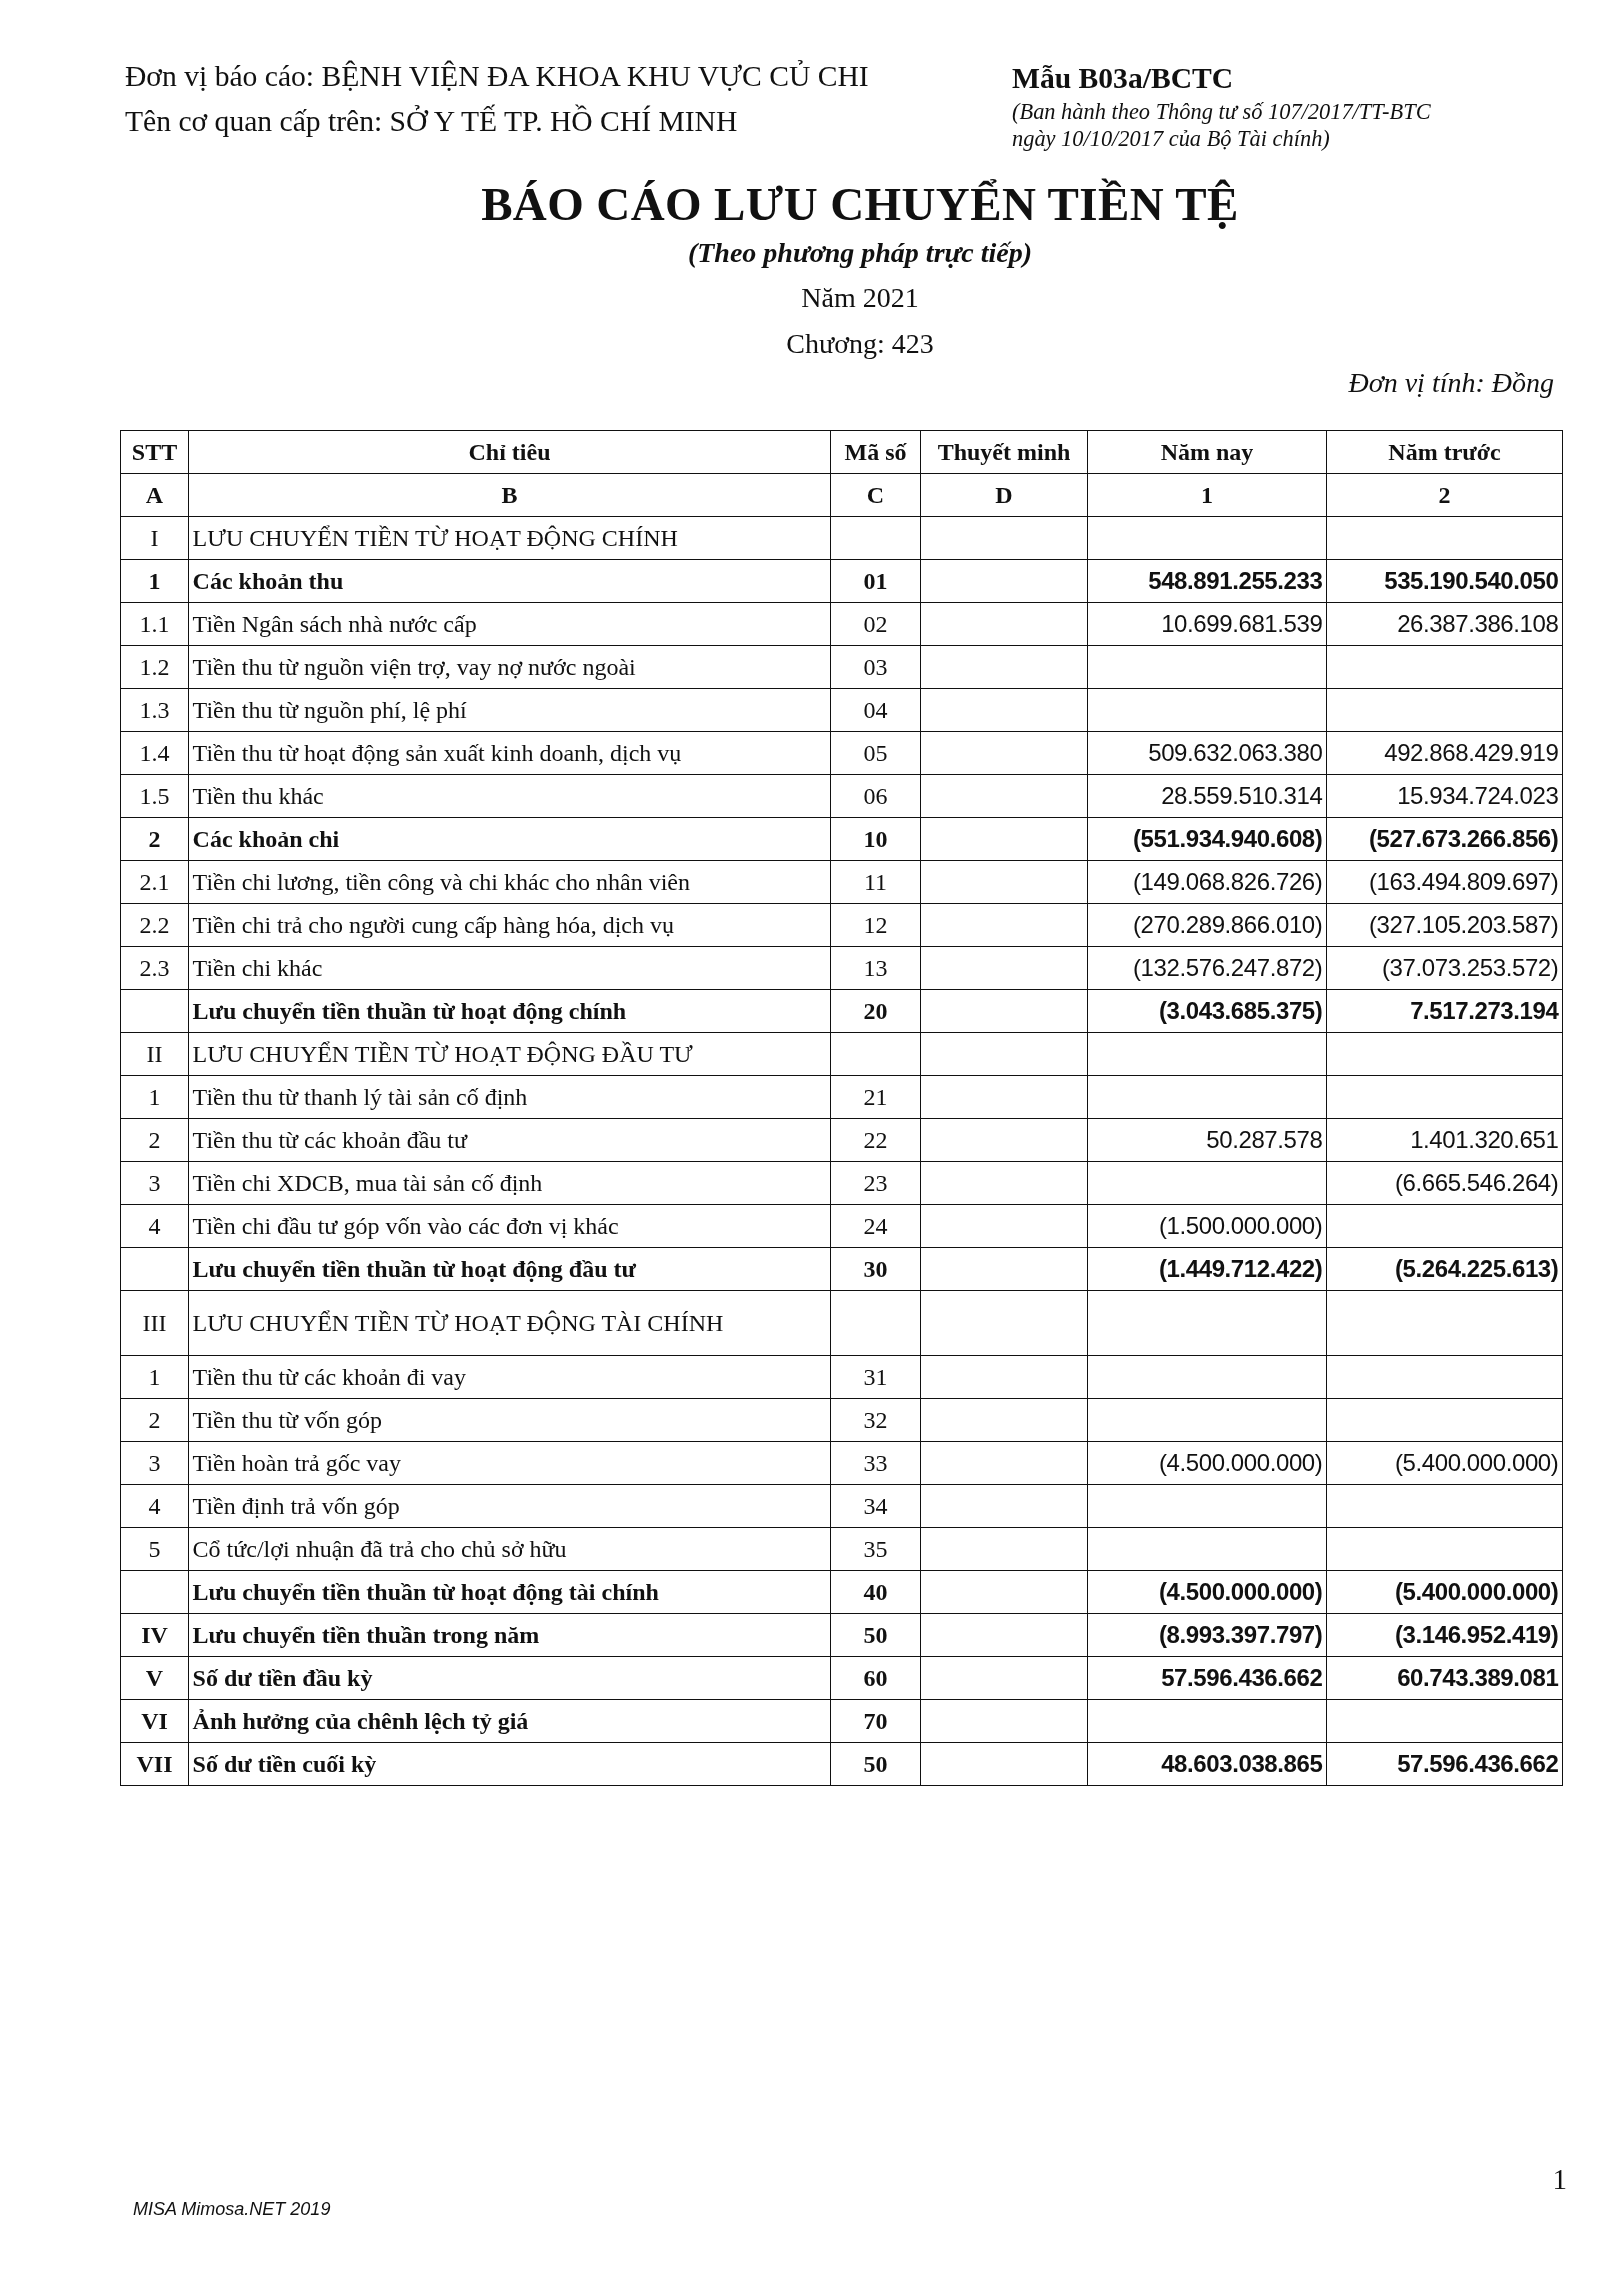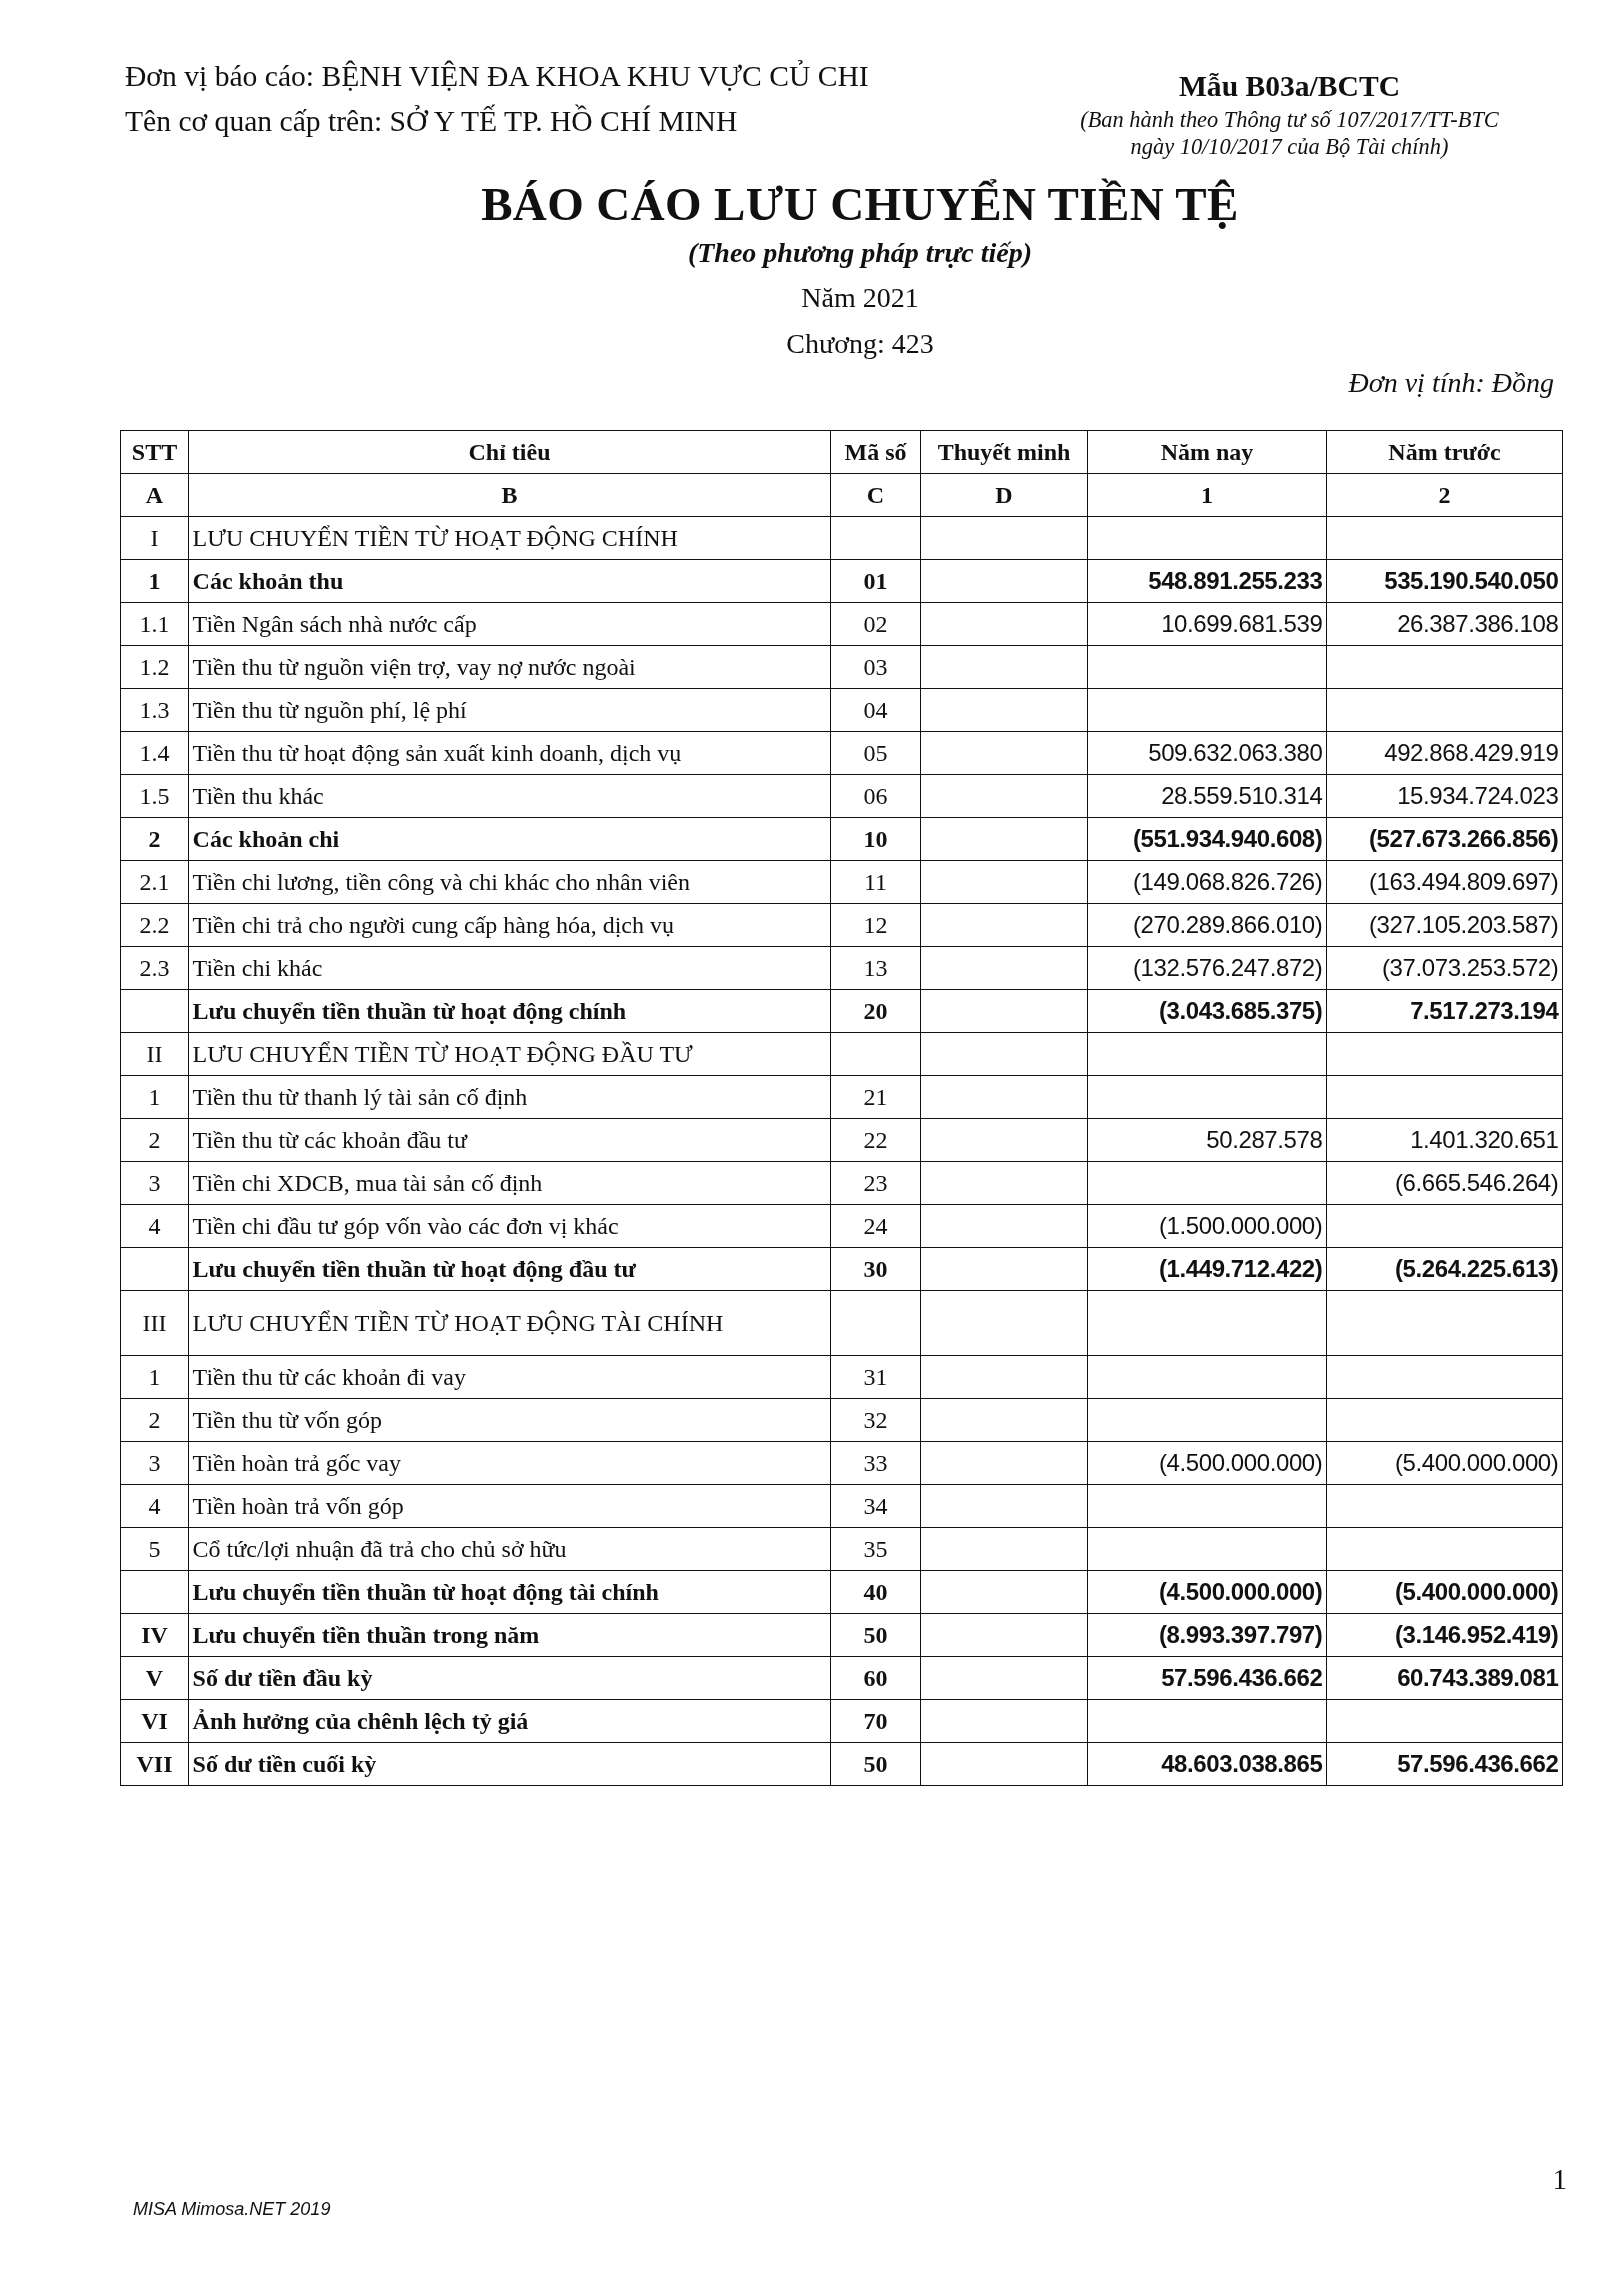--- a/index.html
+++ b/index.html
@@ -1,18 +1,18 @@
 <!DOCTYPE html>
 <html style="font-size:14.3px"><head>
   <meta charset="utf-8">
   <style>
     html, body { margin: 0; padding: 0; background: #ffffff; }
     body { width: 1621px; height: 2293px; position: relative; overflow: hidden; color: #111; font-family: "Liberation Serif", "DejaVu Serif", serif; }
     .hdr-left { position: absolute; left: 125px; top: 54px; font-size: 29.6px; line-height: 45px; }
-    .hdr-right { position: absolute; left: 1012px; top: 67px; width: 555px; text-align: center; }
+    .hdr-right { position: absolute; left: 1012px; top: 59px; width: 555px; text-align: left; }
     .form-code { font-size: 29.6px; font-weight: bold; line-height: 39px; }
     .form-note { font-size: 22.4px; font-style: italic; line-height: 27px; }
     .title { position: absolute; left: 0; width: 1720px; top: 177px; text-align: center; font-size: 47px; font-weight: bold; letter-spacing: 0.4px; }
     .title-block { position: absolute; left: 0; width: 1720px; text-align: center; }
     .subtitle { top: 237px; font-size: 28px; font-style: italic; font-weight: bold; }
     .year { top: 282px; font-size: 28px; }
     .chapter { top: 328px; font-size: 28px; }
     .unit { position: absolute; right: 67px; top: 367px; font-size: 28px; font-style: italic; }
 
     table.cf { position: absolute; left: 120px; top: 430px; border-collapse: collapse; table-layout: fixed; width: 1441px; }
@@ -255,21 +255,21 @@
       <tr>
         <td class="stt">3</td>
         <td class="desc">Tiền hoàn trả gốc vay</td>
         <td class="code">33</td>
         <td class="note"></td>
         <td class="num">(4.500.000.000)</td>
         <td class="num">(5.400.000.000)</td>
       </tr>
       <tr>
         <td class="stt">4</td>
-        <td class="desc">Tiền hoàn trả vốn góp</td>
+        <td class="desc">Tiền định trả vốn góp</td>
         <td class="code">34</td>
         <td class="note"></td>
         <td class="num"></td>
         <td class="num"></td>
       </tr>
       <tr>
         <td class="stt">5</td>
         <td class="desc">Cổ tức/lợi nhuận đã trả cho chủ sở hữu</td>
         <td class="code">35</td>
         <td class="note"></td>

